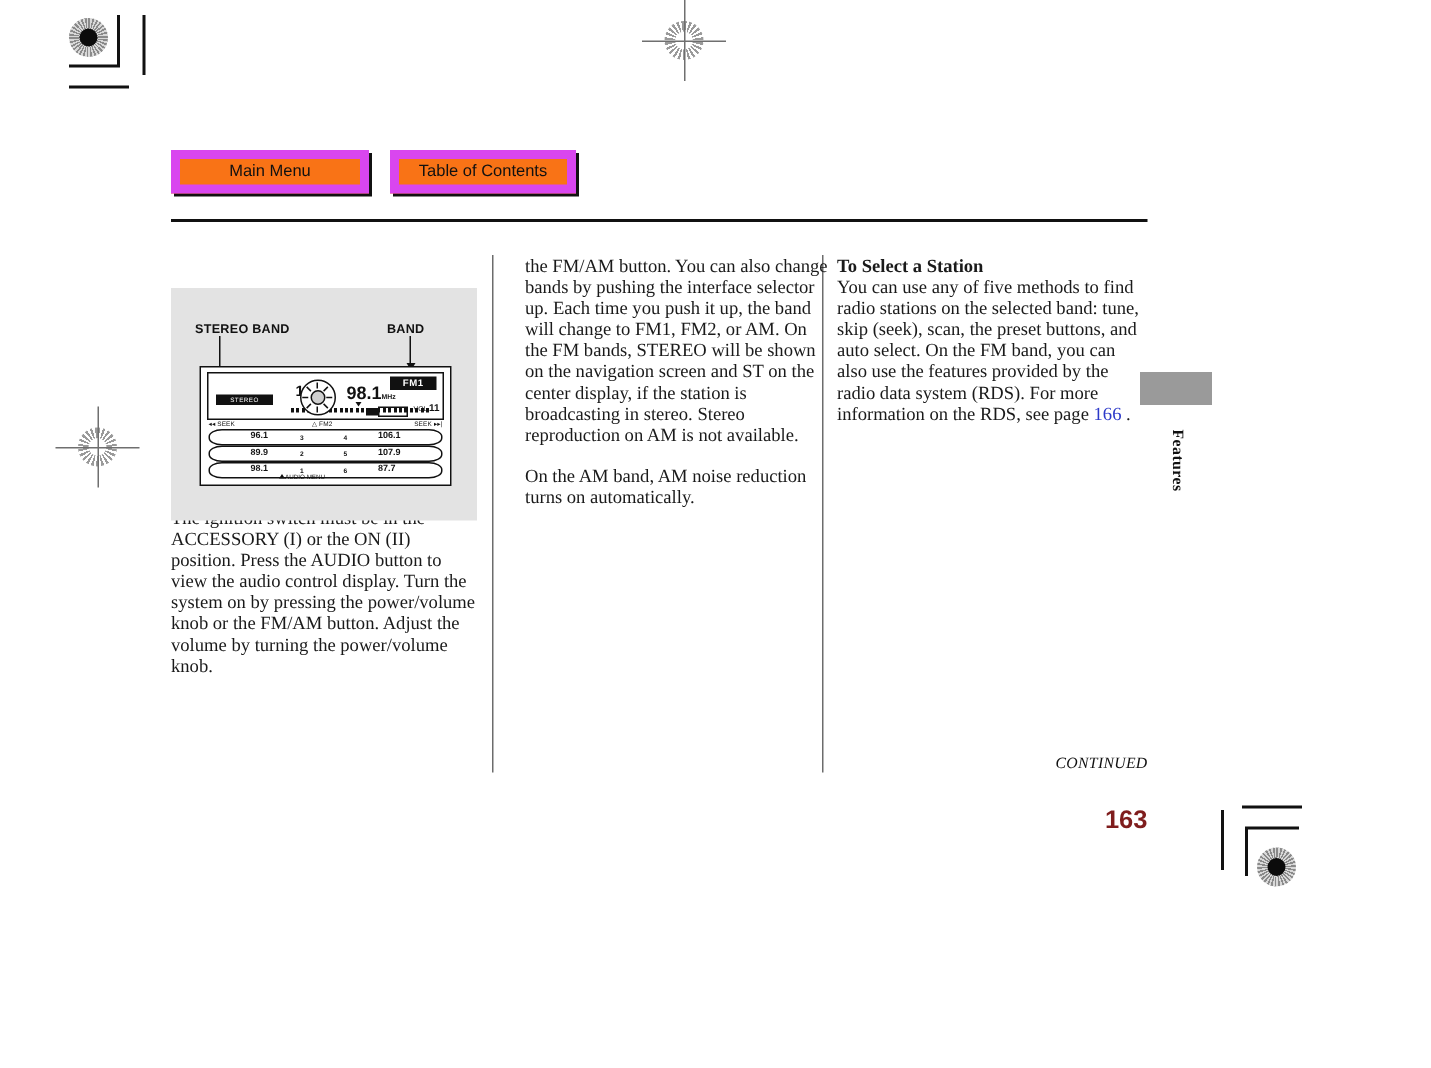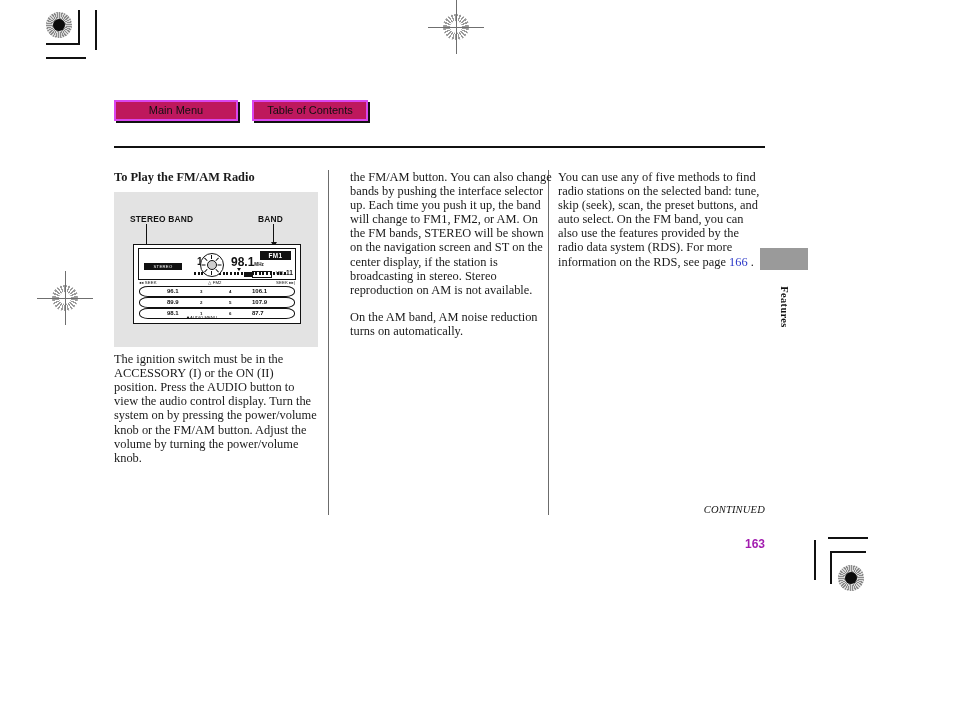--- a/index.html
+++ b/index.html
@@ -14,21 +14,21 @@
   .reg.hollow .ring{background:repeating-conic-gradient(#9a9a9a 0 8deg,#ffffff 8deg 16deg);}
   .reg.hollow .dot{background:#ffffff;}
   .cross-h{position:absolute;height:1px;background:#6f6f6f;}
   .cross-v{position:absolute;width:1px;background:#6f6f6f;}
   .cmark{position:absolute;background:#111;}
 
   
   .page{position:absolute;left:0;top:0;width:954px;height:712px;}
 
   .navbtns{position:absolute;left:114px;top:100px;display:flex;gap:14px;}
-  .navbtn{border:2px solid #d946ef;background:#be185d;
+  .navbtn{border:6px solid #d946ef;background:#f97316;
           font-family:"Liberation Sans",sans-serif;font-size:11px;color:#111;
           padding:2px 0 3px 0;text-align:center;box-shadow:2px 2px 0 #111;}
   .navbtn.mm{width:120px;}
   .navbtn.toc{width:112px;}
 
   .title{position:absolute;left:114px;top:121px;width:650px;text-align:right;
          font-family:"Liberation Serif",serif;font-weight:bold;font-size:16.5px;
          letter-spacing:.1px;color:#111;}
   .title-rule{position:absolute;left:114px;top:146px;width:651px;height:2px;background:#111;}
 
@@ -103,21 +103,21 @@
   .sidetab{position:absolute;left:760px;top:248px;width:48px;height:22px;background:#9a9a9a;}
   .sidelabel{position:absolute;left:760px;top:272px;width:48px;height:70px;}
   .sidelabel span{position:absolute;left:0;top:0;width:70px;height:48px;
        transform:rotate(90deg);transform-origin:24px 24px;
        font-family:"Liberation Serif",serif;font-weight:bold;font-size:10.5px;color:#111;
        text-align:center;line-height:48px;letter-spacing:.3px;}
 
   .continued{position:absolute;left:648px;top:504px;width:117px;text-align:right;
        font-style:italic;font-size:10.5px;color:#111;letter-spacing:.2px;}
   .pageno{position:absolute;left:700px;top:537px;width:65px;text-align:right;
-       font-family:"Liberation Sans",sans-serif;font-weight:bold;font-size:12px;color:#a21caf;}
+       font-family:"Liberation Sans",sans-serif;font-weight:bold;font-size:17px;color:#7f1d1d;}
 </style>
 </head>
 <body>
 
 <div class="page">
 
   <div class="reg" style="left:46px;top:12px;">
     <div class="ring"></div>
       <div class="dot"></div>
   </div>
@@ -153,21 +153,20 @@
     <div class="navbtn mm">Main Menu</div>
     <div class="navbtn toc">Table of Contents</div>
   </div>
 
   <div class="title-rule"></div>
 
   <div class="vrule v1"></div>
   <div class="vrule v2"></div>
 
   <div class="col c1">
-    <p class="h">To Play the FM/AM Radio</p>
     <div style="height:168px;"></div>
     <p>The ignition switch must be in the ACCESSORY (I) or the ON (II) position. Press the AUDIO button to view the audio control display. Turn the system on by pressing the power/volume knob or the FM/AM button. Adjust the volume by turning the power/volume knob.</p>
   </div>
 
   <div class="illus">
     <div class="lbl lbl-stereo">STEREO BAND</div>
     <div class="lbl lbl-band">BAND</div>
 
     <div class="arrowline" style="left:32px;top:32px;height:34px;"></div>
     <div class="arrowhead" style="left:29.5px;top:62px;"></div>
@@ -236,20 +235,21 @@
       <div class="audiomenu">AUDIO MENU</div>
     </div>
   </div>
 
   <div class="col c2">
     <p>the FM/AM button. You can also change bands by pushing the interface selector up. Each time you push it up, the band will change to FM1, FM2, or AM. On the FM bands, STEREO will be shown on the navigation screen and ST on the center display, if the station is broadcasting in stereo. Stereo reproduction on AM is not available.</p>
     <p>On the AM band, AM noise reduction turns on automatically.</p>
   </div>
 
   <div class="col c3">
+    <p class="h">To Select a Station</p>
     <p><span>You can use any of five methods to find radio stations on the selected band: tune, skip (seek), scan, the preset buttons, and auto select. On the FM band, you can also use the features provided by the radio data system (RDS). For more information on the RDS, see page </span><span class="link">166</span><span> .</span></p>
   </div>
 
   <div class="sidetab"></div>
   <div class="sidelabel">
     <span>Features</span>
   </div>
 
   <div class="continued">CONTINUED</div>
   <div class="pageno">163</div>

